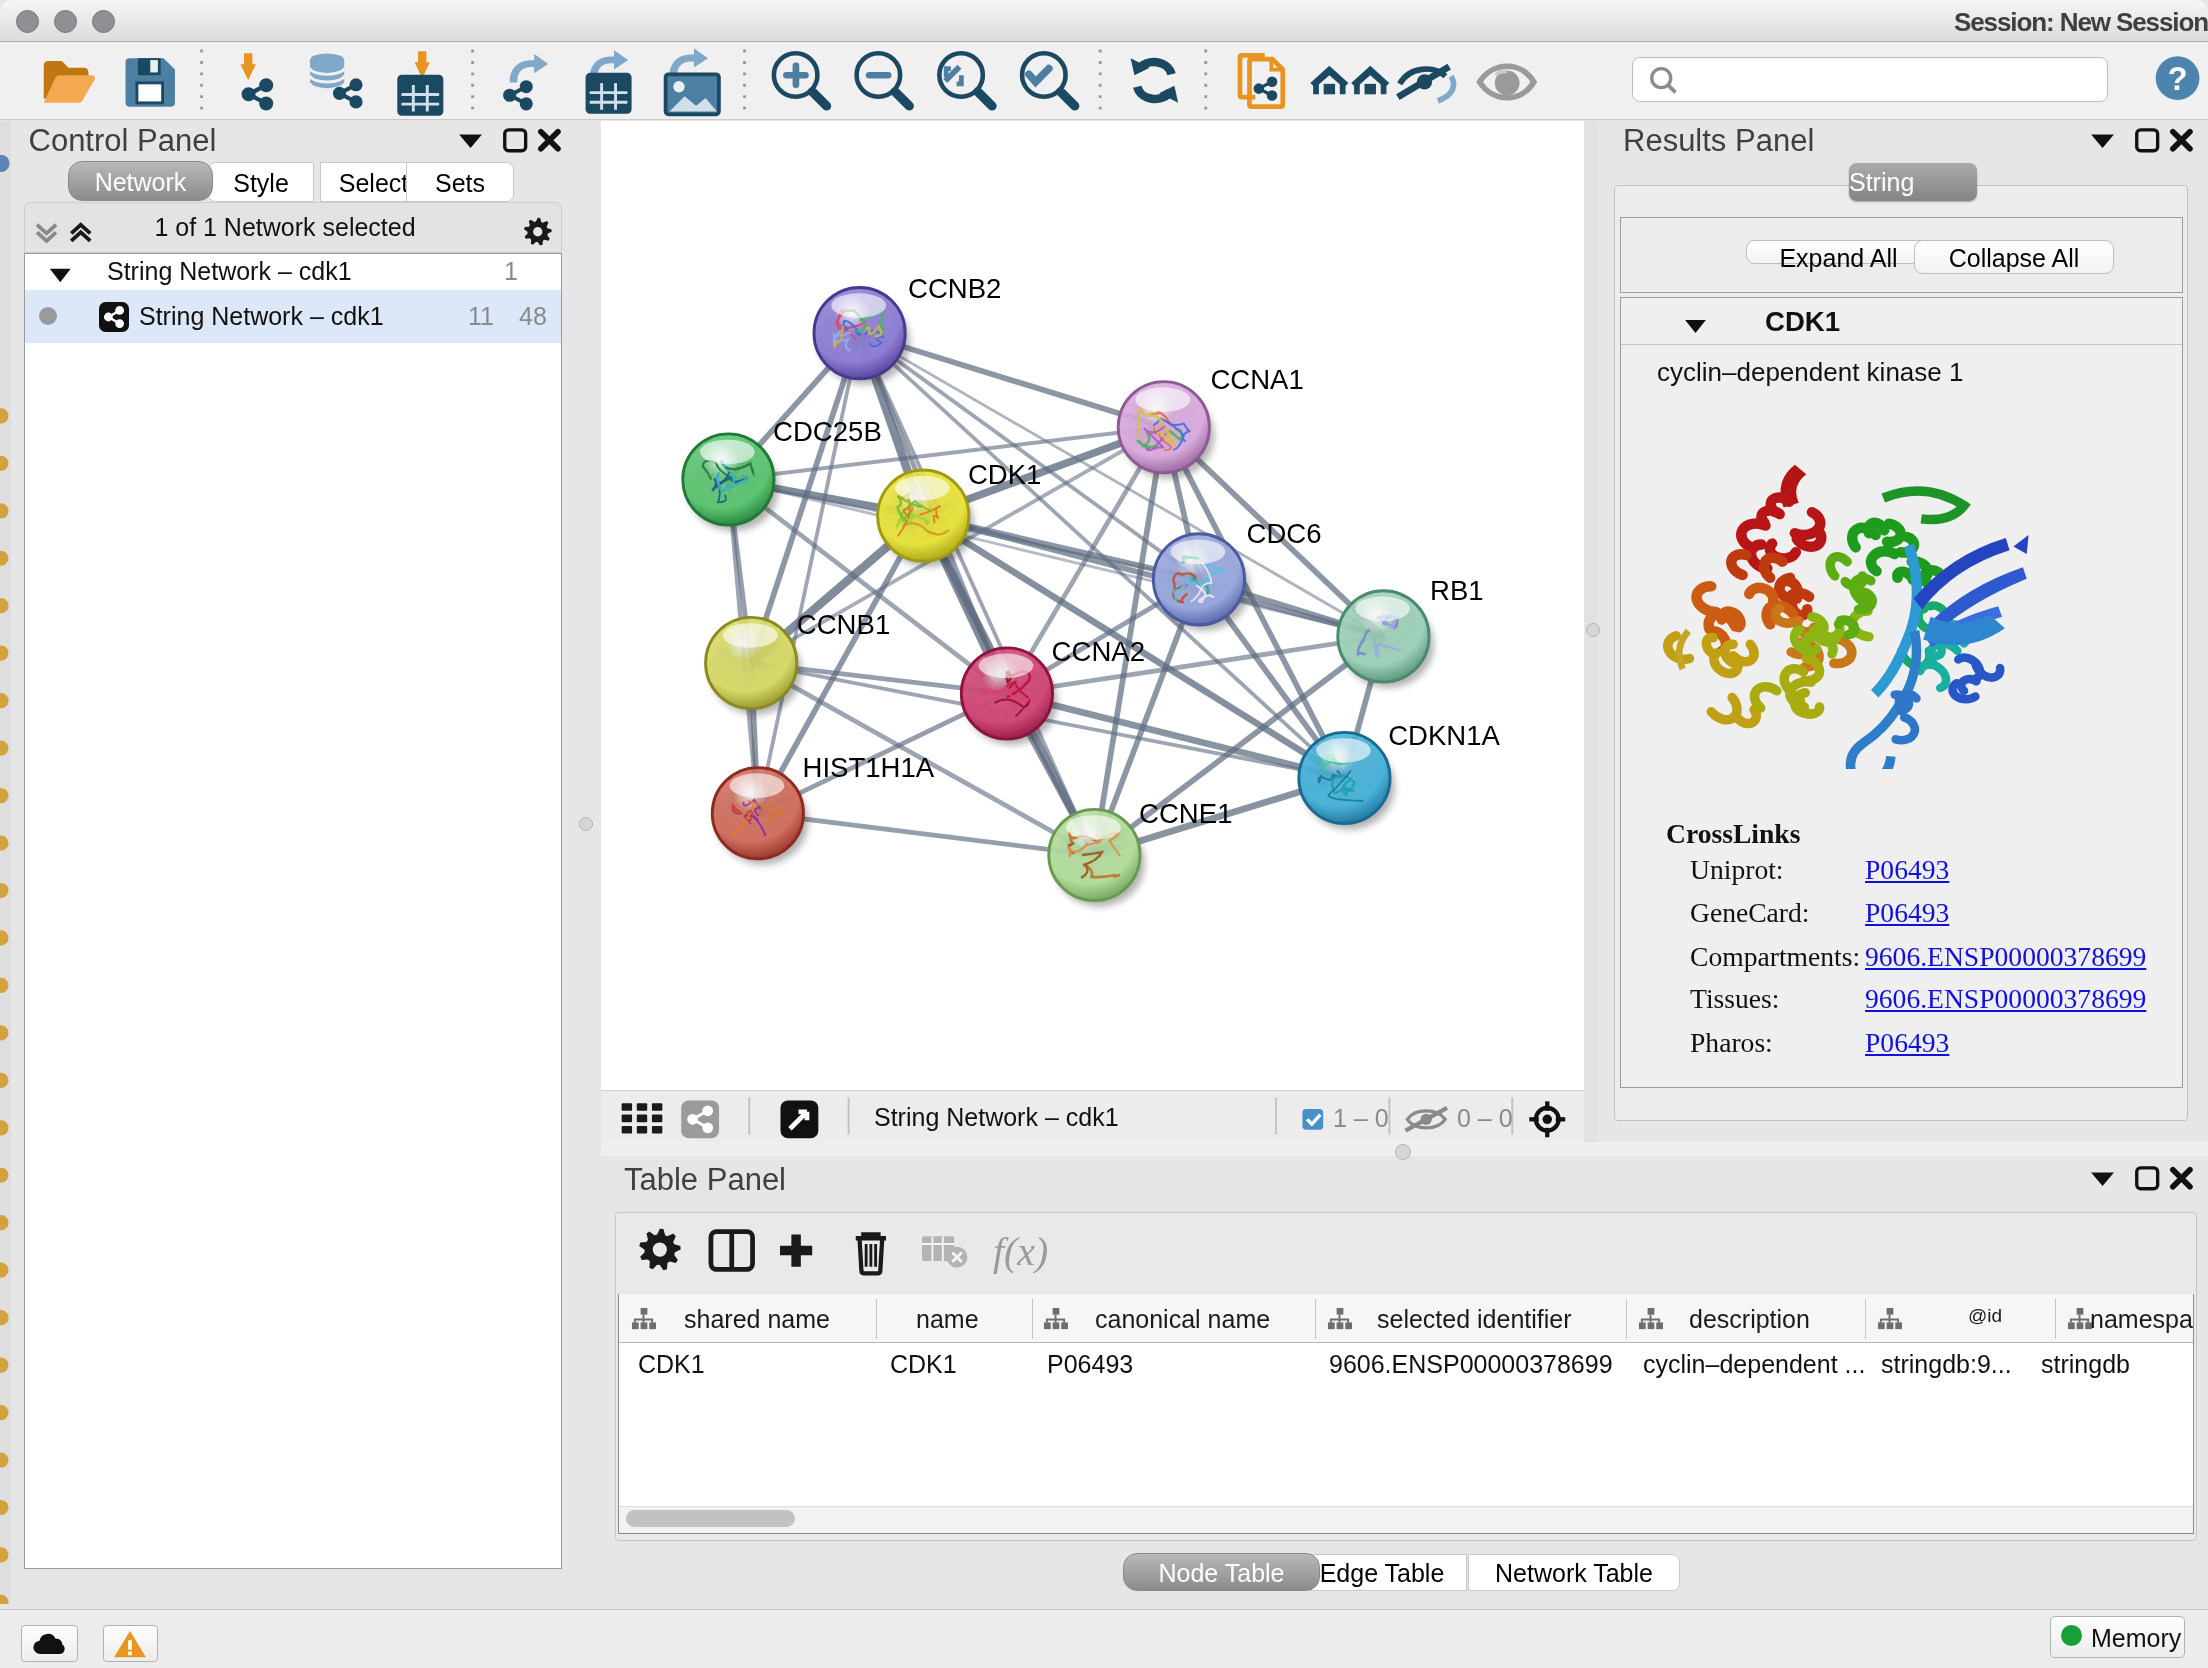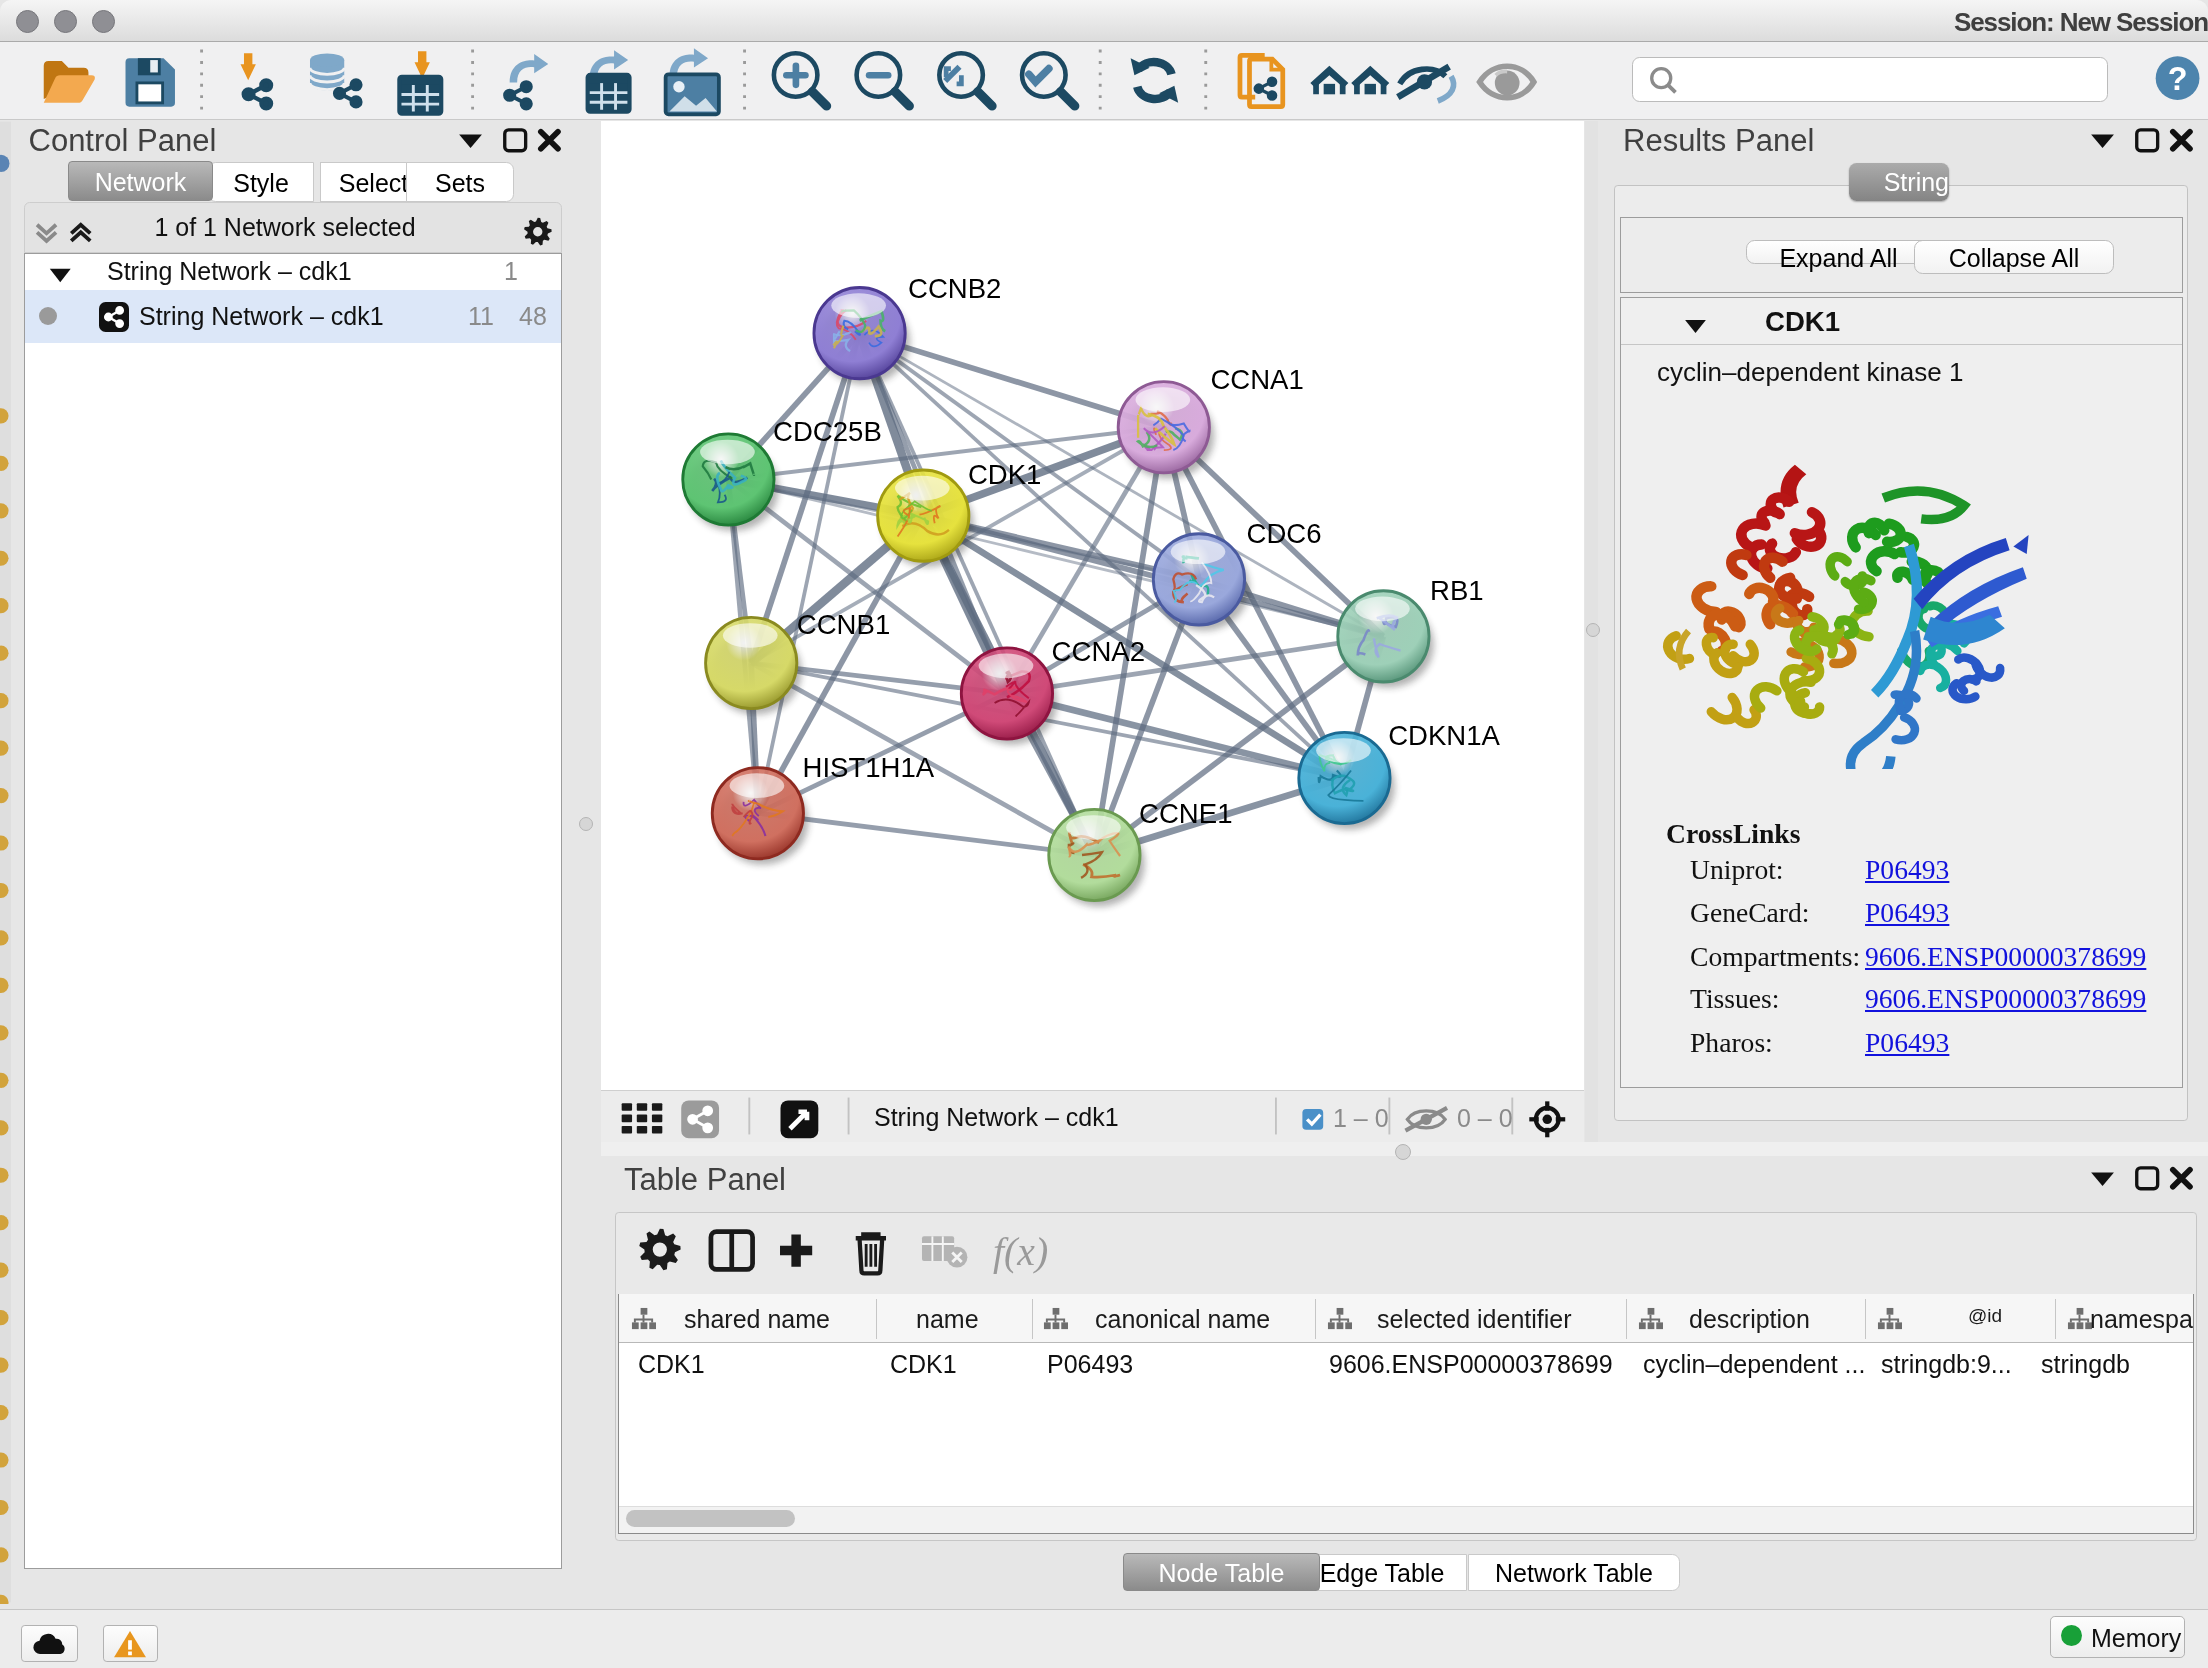--- a/index.html
+++ b/index.html
@@ -5,21 +5,21 @@
 html,body{width:2208px;height:1668px;overflow:hidden}
 body{font-family:"Liberation Sans",sans-serif;background:#e6e6e6;position:relative;color:#111}
 .abs{position:absolute}
 .titlebar{left:0;top:0;width:2208px;height:42px;background:linear-gradient(#f5f5f5,#dcdcdc);border-bottom:1px solid #aaa;border-radius:11.4px 11.4px 0 0}
 .tl{width:23px;height:23px;border-radius:50%;background:#8f8f94;border:1px solid #77777c;top:9.5px}
 .wtitle{top:6.7px;width:2208px;text-align:right;font-size:26px;font-weight:bold;color:#3f3f3f;letter-spacing:-1.1px}
 .toolbar{left:0;top:42px;width:2208px;height:78px;background:#f0f0f1;border-bottom:1px solid #c9c9c9}
 .searchbox{left:1632px;top:57px;width:476px;height:45px;background:#fff;border:1px solid #bbb;border-radius:7.6px}
 .panel-title{font-size:31px;color:#404040}
 .tab{position:absolute;height:40px;line-height:40px;text-align:center;font-size:25px;background:#fff;border:1px solid #c9c9c9;color:#000}
-.tab.sel{background:linear-gradient(#b9b9b9,#8b8b8b);color:#fff;border:1px solid #8a8a8a;border-radius:4px;z-index:3}
+.tab.sel{background:linear-gradient(#b9b9b9,#8b8b8b);color:#fff;border:1px solid #8a8a8a;border-radius:14px;z-index:3}
 .whitebox{background:#fff;border:1px solid #9c9c9c}
 .treerow{position:absolute;left:1px;font-size:25px;color:#111}
 .btn{position:absolute;background:linear-gradient(#ffffff,#f2f2f2);border:1px solid #bdbdbd;border-radius:8.6px;font-size:25px;color:#000;text-align:center}
 .serif{font-family:"Liberation Serif",serif}
 a.lnk{color:#1111dd;text-decoration:underline}
 .gray{color:#8a8a8a}
 </style></head>
 <body>
 <div class="titlebar abs"></div>
 <div class="abs tl" style="left:16px"></div>
@@ -533,21 +533,21 @@
 <div class="abs" style="left:1585px;top:121px;width:624px;height:1021px;background:#e6e6e6"></div>
 <div class="abs" style="left:1585px;top:121px;width:13.3px;height:1021px;background:#e2e2e2"></div>
 <div class="abs" style="left:1586px;top:623px;width:14.3px;height:14.3px;border-radius:50%;background:#d6d6d6;border:1px solid #b4b4b4"></div>
 <div class="abs panel-title" style="left:1623px;top:123px">Results Panel</div>
 <svg class="abs" style="left:2089px;top:127px" width="105" height="28.5" viewBox="0 0 110 30">
     <path d="M2 8 l24 0 l-12 14 z" fill="#111"></path>
     <rect x="50" y="3" width="22" height="22" rx="4" fill="none" stroke="#111" stroke-width="3.5"></rect>
     <path d="M88 5 l18 18 M106 5 l-18 18" stroke="#111" stroke-width="6" stroke-linecap="round"></path>
   </svg>
 <div class="abs" style="left:1614px;top:185px;width:574px;height:936px;background:#ececec;border:1px solid #c2c2c2;border-radius:3.8px"></div>
-<div class="abs" style="left:1849px;top:163px;width:100px;height:38px;background:linear-gradient(#ababab,#848484);border-radius:7.6px;color:#fff;font-size:25px;text-align:right;line-height:38px;box-shadow:0 1px 1.9px rgba(0,0,0,.3)">String</div>
+<div class="abs" style="left:1849px;top:163px;width:128px;height:38px;background:linear-gradient(#ababab,#848484);border-radius:7.6px;color:#fff;font-size:25px;text-align:left;line-height:38px;box-shadow:0 1px 1.9px rgba(0,0,0,.3)">String</div>
 <div class="abs" style="left:1620px;top:217px;width:563px;height:76px;background:#ececec;border:1px solid #9c9c9c"></div>
 <div class="btn" style="left:1746px;top:240px;width:185px;height:24px;line-height:34px">Expand All</div>
 <div class="btn" style="left:1914px;top:240px;width:200px;height:34px;line-height:34px">Collapse All</div>
 <div class="abs" style="left:1620px;top:297px;width:563px;height:791px;background:#efefef;border:1px solid #9c9c9c"></div>
 <svg class="abs" style="left:1684px;top:318px" width="23" height="17" viewBox="0 0 24 18">
     <path d="M1 2 h22 l-11 14 z" fill="#111"></path>
   </svg>
 <div class="abs" style="left:1765px;top:306px;font-size:27.6px;font-weight:bold">CDK1</div>
 <div class="abs" style="left:1621px;top:344px;width:561px;height:1px;background:#c6c6c6"></div>
 <div class="abs" style="left:1657px;top:357px;font-size:26px">cyclin–dependent kinase 1</div>

